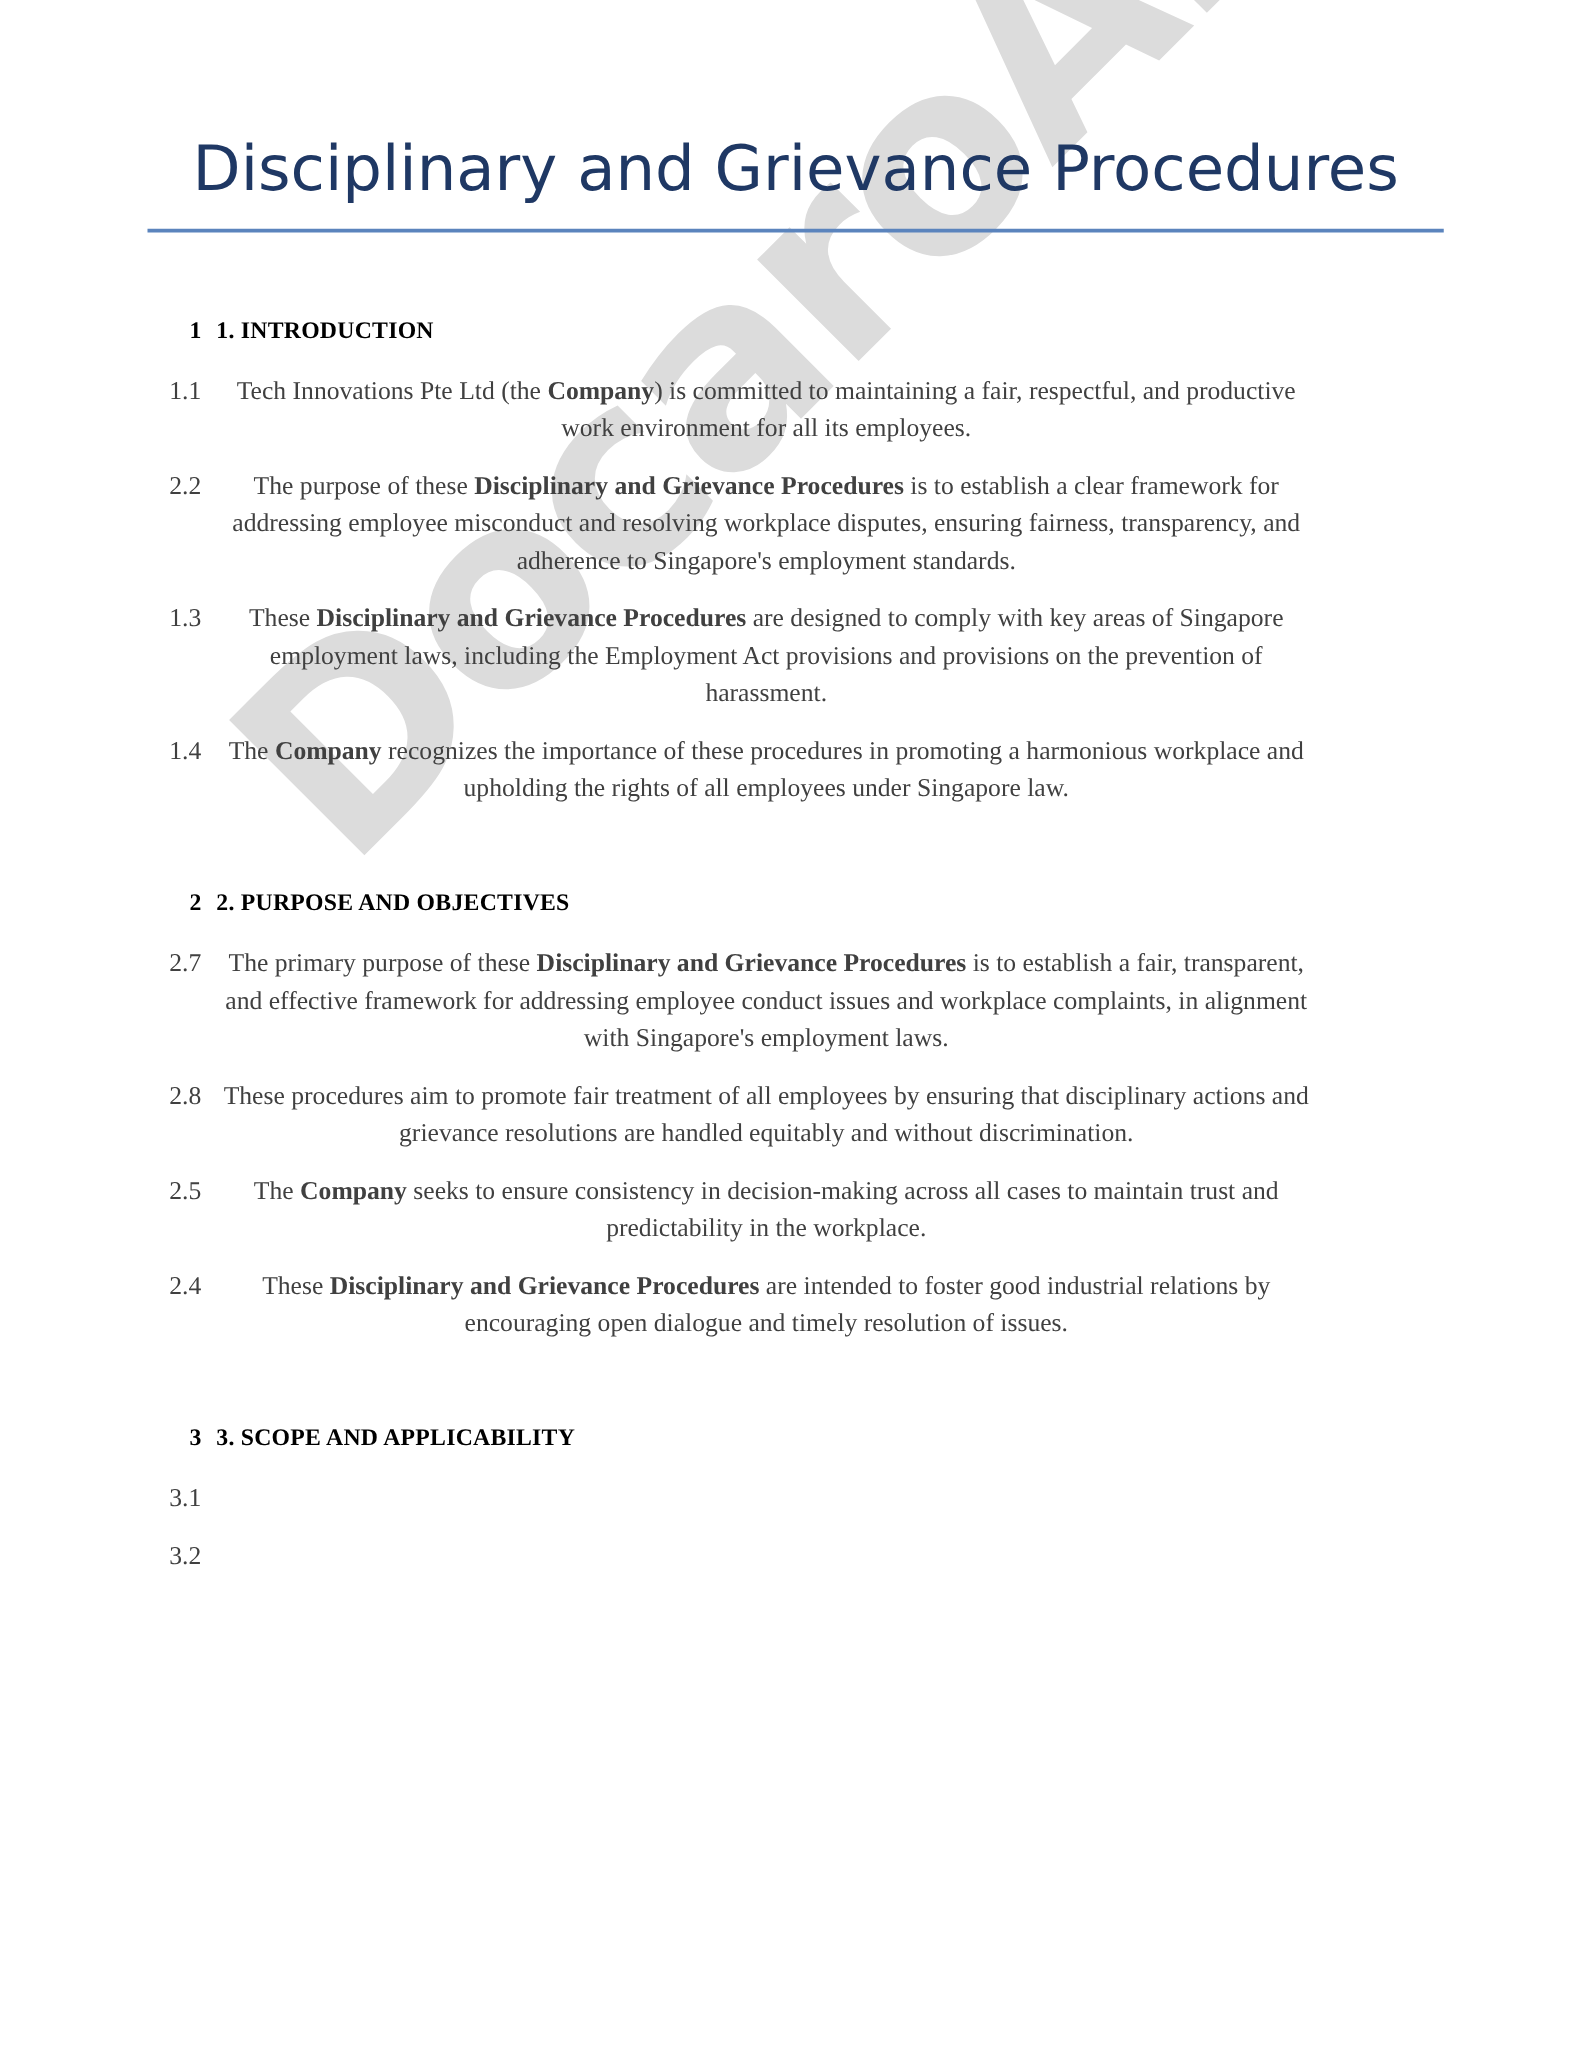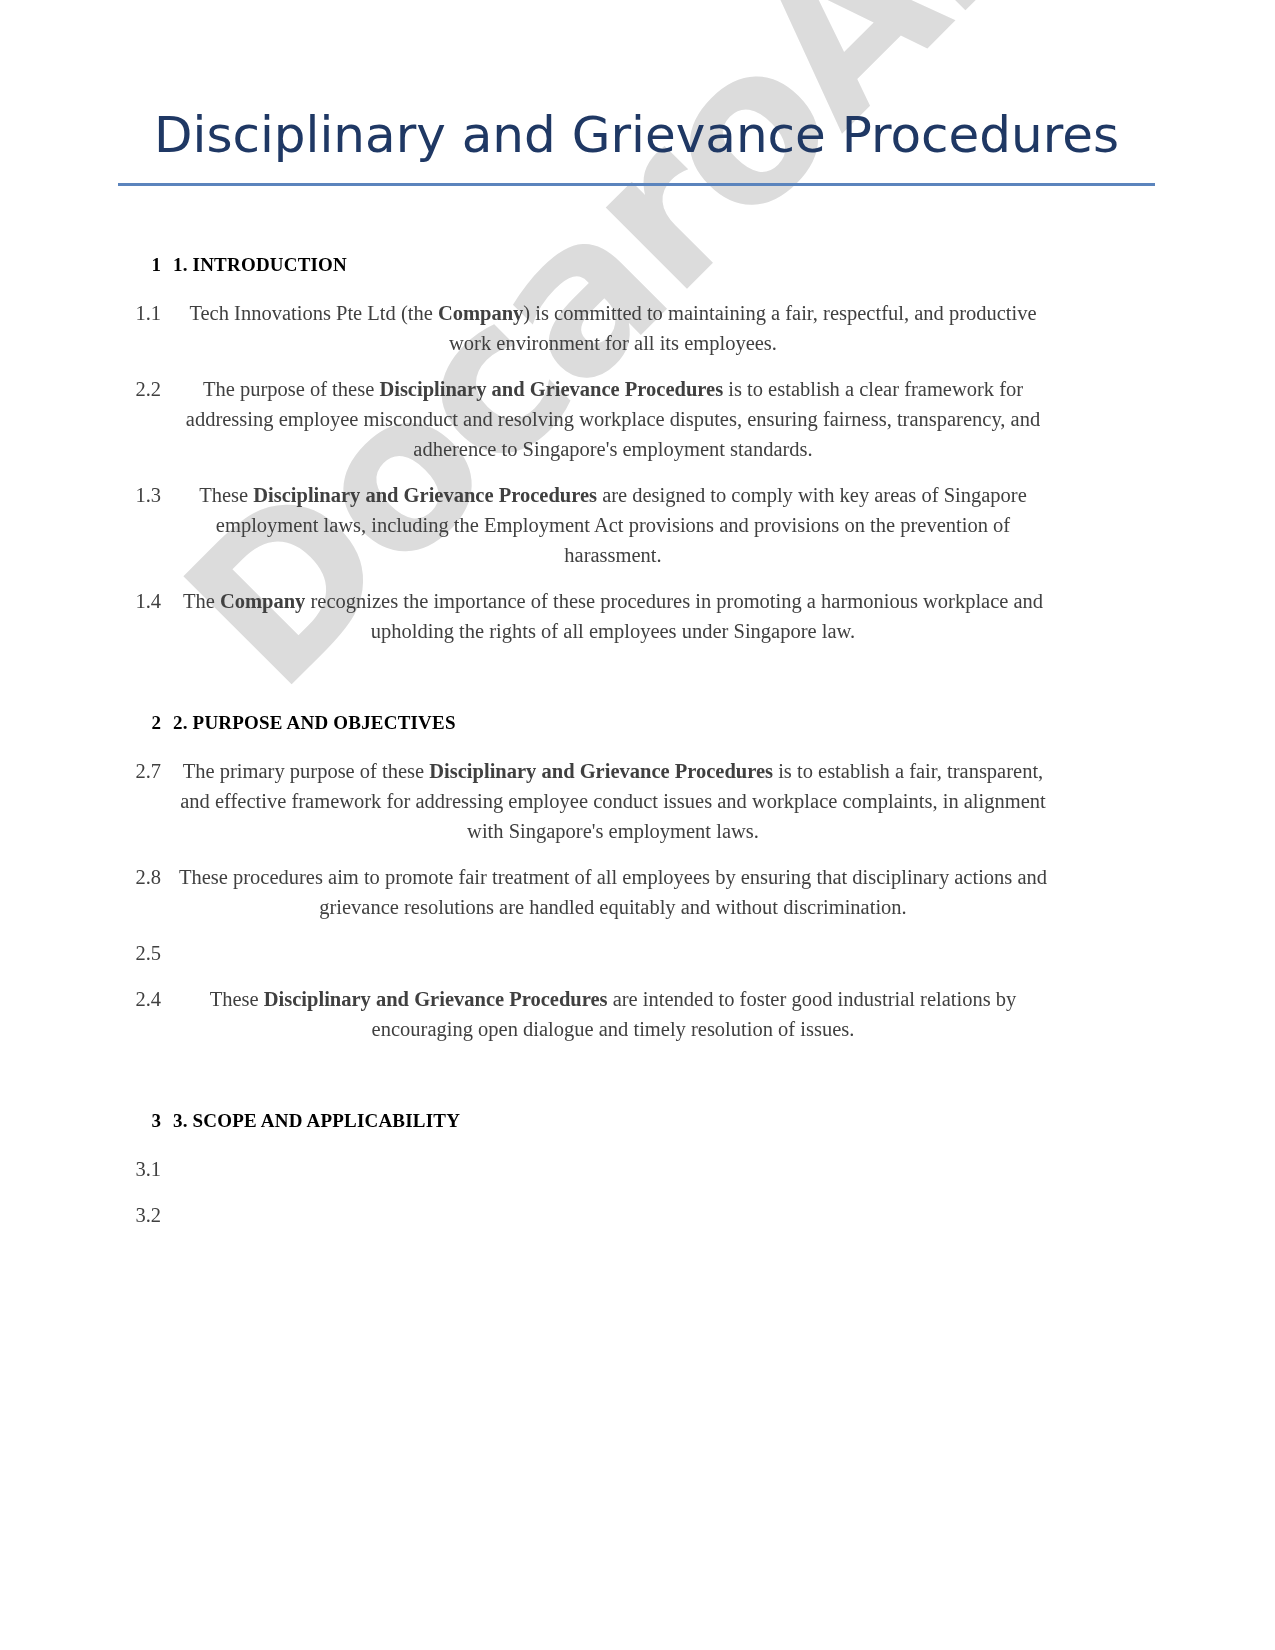--- a/index.html
+++ b/index.html
@@ -185,20 +185,21 @@
           <div class="clause">
             <span class="num">2.7</span>
             <span class="text"><span>The primary purpose of these </span><b>Disciplinary and Grievance Procedures</b><span> is to establish a fair, transparent, and effective framework for addressing employee conduct issues and workplace complaints, in alignment with Singapore's employment laws.</span></span>
           </div>
           <div class="clause">
             <span class="num">2.8</span>
             <span class="text"><span>These procedures aim to promote fair treatment of all employees by ensuring that disciplinary actions and grievance resolutions are handled equitably and without discrimination.</span></span>
           </div>
           <div class="clause">
             <span class="num">2.5</span>
+            <span class="text"><span>The </span><b>Company</b><span> seeks to ensure consistency in decision-making across all cases to maintain trust and predictability in the workplace.</span></span>
           </div>
           <div class="clause">
             <span class="num">2.4</span>
             <span class="text"><span>These </span><b>Disciplinary and Grievance Procedures</b><span> are intended to foster good industrial relations by encouraging open dialogue and timely resolution of issues.</span></span>
           </div>
         </div>
         <div class="section-gap"></div>
         <div class="section">
           <div class="section-heading">
             <span class="num">3</span>

